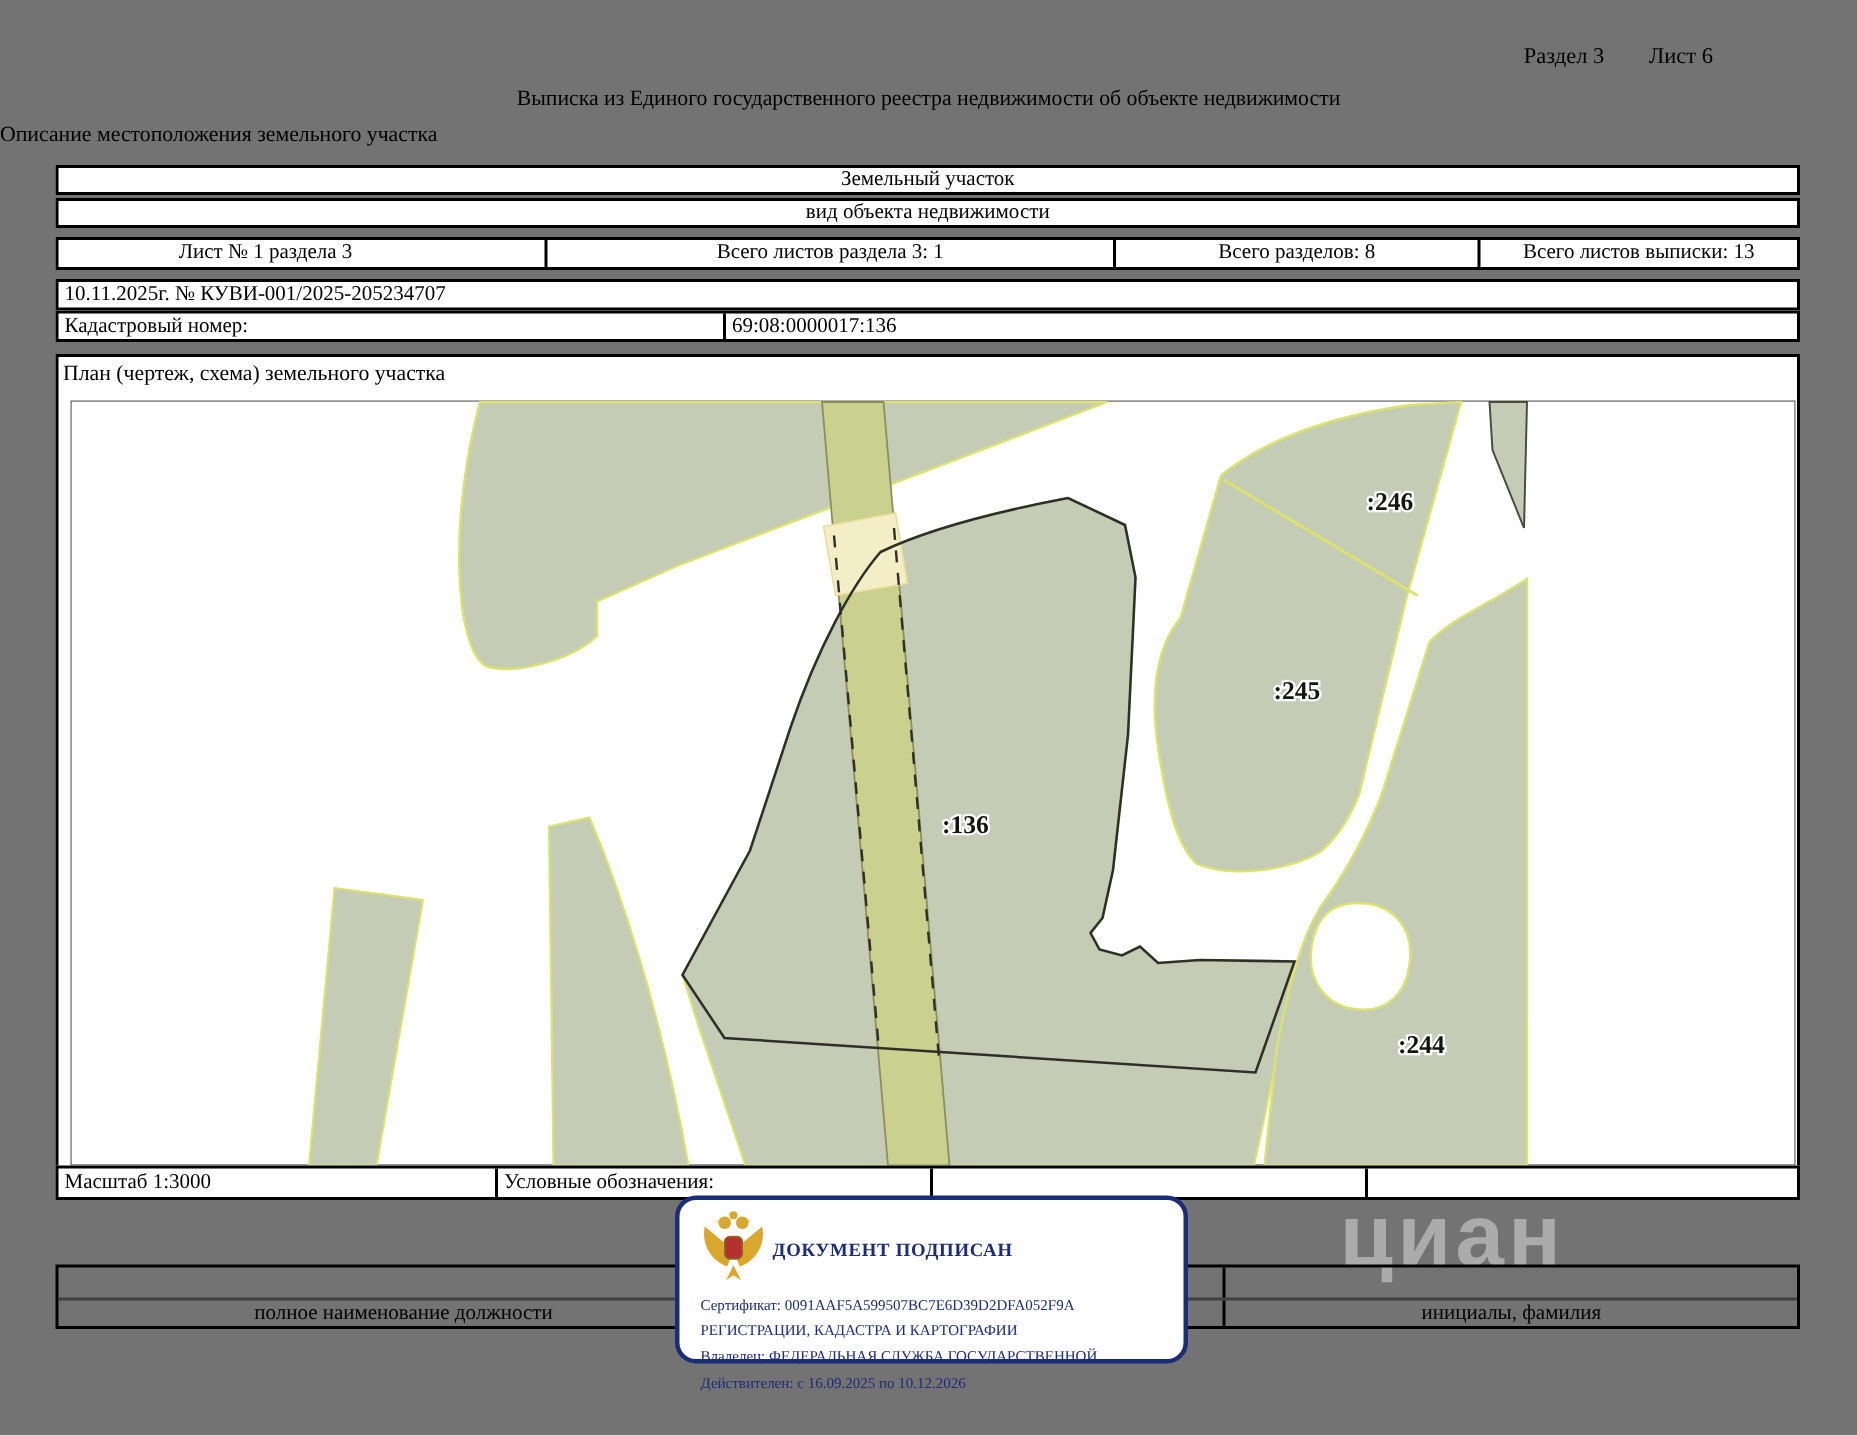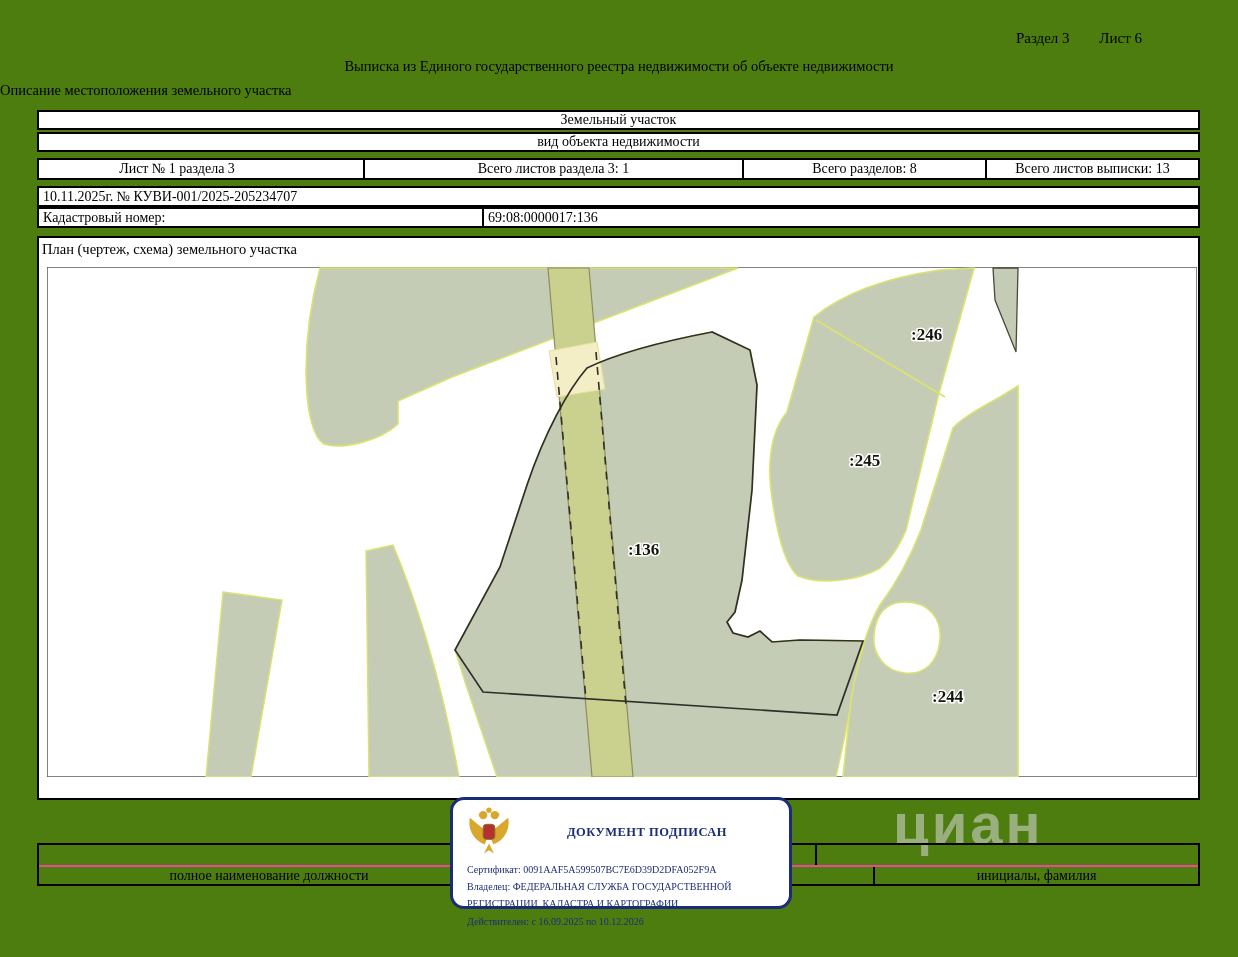--- a/index.html
+++ b/index.html
@@ -1,16 +1,16 @@
 <!DOCTYPE html>
 <html><head>
 <meta charset="utf-8">
 <style>
   html,body{margin:0;padding:0;background:#ffffff;}
-  .page{position:relative;width:1238px;height:957px;background:#4d7c0f;
+  .page{position:relative;width:1238px;height:957px;background:#737373;
         font-family:"Liberation Serif", serif;color:#000;overflow:hidden;}
   .abs{position:absolute;}
   .corner{top:30px;right:96px;font-size:15px;}
   .corner span{margin-left:26px;}
   .title{top:58px;left:0;right:0;text-align:center;font-size:14.5px;}
   .subtitle{top:82px;left:0;right:0;text-align:left;font-size:14.5px;}
   .box{left:37px;width:1163px;border:2px solid #000;box-sizing:border-box;
        display:flex;align-items:center;font-size:14px;background:#fff;}
   .box .cell{height:100%;display:flex;align-items:center;justify-content:center;
        box-sizing:border-box;}
@@ -18,31 +18,31 @@
   .box .left{justify-content:flex-start;padding-left:4px;}
   .center-text{justify-content:center;width:100%;text-align:left;display:flex;align-items:center;}
   .planbox{left:37px;top:236px;width:1163px;height:564px;border:2px solid #000;
        box-sizing:border-box;background:#fff;}
   .plan-label{left:42px;top:241px;font-size:14.5px;}
   .mapwrap{left:47px;top:267px;width:1150px;height:510px;}
   .scale-row{top:777px;height:23px;z-index:2;}
   .sig-table{left:37px;top:843px;width:1163px;height:43px;border:2px solid #000;
        box-sizing:border-box;z-index:1;background:transparent;}
   .sig-row{display:flex;height:20px;box-sizing:border-box;}
-  .sig-row.bottom{border-top:2px solid #ec4899;height:19px;gap:29px;}
+  .sig-row.bottom{border-top:2px solid #404040;height:19px;}
   .sig-cell{display:flex;align-items:center;justify-content:center;font-size:14px;
        box-sizing:border-box;height:100%;}
   .sig-cell + .sig-cell{border-left:2px solid #000;}
   .watermark{left:893px;top:790px;font-family:"Liberation Sans",sans-serif;
        font-size:58px;font-weight:700;letter-spacing:3px;color:#d9d9d9;opacity:.55;z-index:0;}
   .stamp{left:450px;top:797px;width:342px;height:112px;background:#fff;
        border:3px solid #1c2d77;border-radius:14px;box-sizing:border-box;z-index:5;
        color:#1c2d77;}
   .stamp-head{display:flex;align-items:center;padding:6px 10px 0 10px;}
-  .stamp-titles{flex:1;text-align:center;}
+  .stamp-titles{flex:1;text-align:left;}
   .stamp-titles div{font-size:12.5px;font-weight:700;letter-spacing:.5px;line-height:1.55;}
   .stamp-small{font-size:10px;line-height:1.52;padding:2px 8px 0 14px;}
   svg text.plabel{font-family:"Liberation Serif",serif;font-size:17px;font-weight:600;
        fill:#15150f;stroke:#ffffff;stroke-width:3px;paint-order:stroke;}
 </style>
 </head>
 <body>
 
 <div class="page">
 
@@ -124,20 +124,26 @@
                L 772,642 L 760,631 L 748,637 L 733,633 L 727,622 L 735,612
                L 742,580 L 752,490 L 757,385 L 750,350 Z" fill="none" stroke="#2f2f28" stroke-width="1.7"></path>
 
       <text class="plabel" x="911" y="340">:246</text>
       <text class="plabel" x="849" y="466">:245</text>
       <text class="plabel" x="628" y="555">:136</text>
       <text class="plabel" x="932" y="702">:244</text>
     </svg>
   </div>
 
+  <div class="abs box scale-row">
+    <div class="cell left" style="width:291px;">Масштаб 1:3000</div>
+    <div class="cell left" style="width:290px;">Условные обозначения:</div>
+    <div class="cell" style="width:290px;"></div>
+    <div class="cell" style="flex:1;"></div>
+  </div>
 
   <div class="abs watermark">циан</div>
 
   <div class="abs sig-table">
     <div class="sig-row">
       <div class="sig-cell" style="width:460px;"></div>
       <div class="sig-cell" style="width:316px;"></div>
       <div class="sig-cell" style="flex:1;"></div>
     </div>
     <div class="sig-row bottom">
@@ -162,18 +168,18 @@
             <path d="M30,45 L24,57 L30,53 L36,57 Z"></path>
           </g>
           <rect x="23" y="22" width="14" height="18" rx="4" fill="#b53131" stroke="#8a6d1f" stroke-width="1.2"></rect>
         </svg>
       </span>
       <span class="stamp-titles">
         <div>ДОКУМЕНТ ПОДПИСАН</div>
       </span>
     </div>
     <div class="stamp-small">Сертификат: 0091AAF5A599507BC7E6D39D2DFA052F9A</div>
+    <div class="stamp-small">РЕГИСТРАЦИИ, КАДАСТРА И КАРТОГРАФИИ</div>
     <div class="stamp-small">Владелец: ФЕДЕРАЛЬНАЯ СЛУЖБА ГОСУДАРСТВЕННОЙ</div>
-    <div class="stamp-small">РЕГИСТРАЦИИ, КАДАСТРА И КАРТОГРАФИИ</div>
     <div class="stamp-small">Действителен: с 16.09.2025 по 10.12.2026</div>
   </div>
 
 </div>
 
 </body></html>

